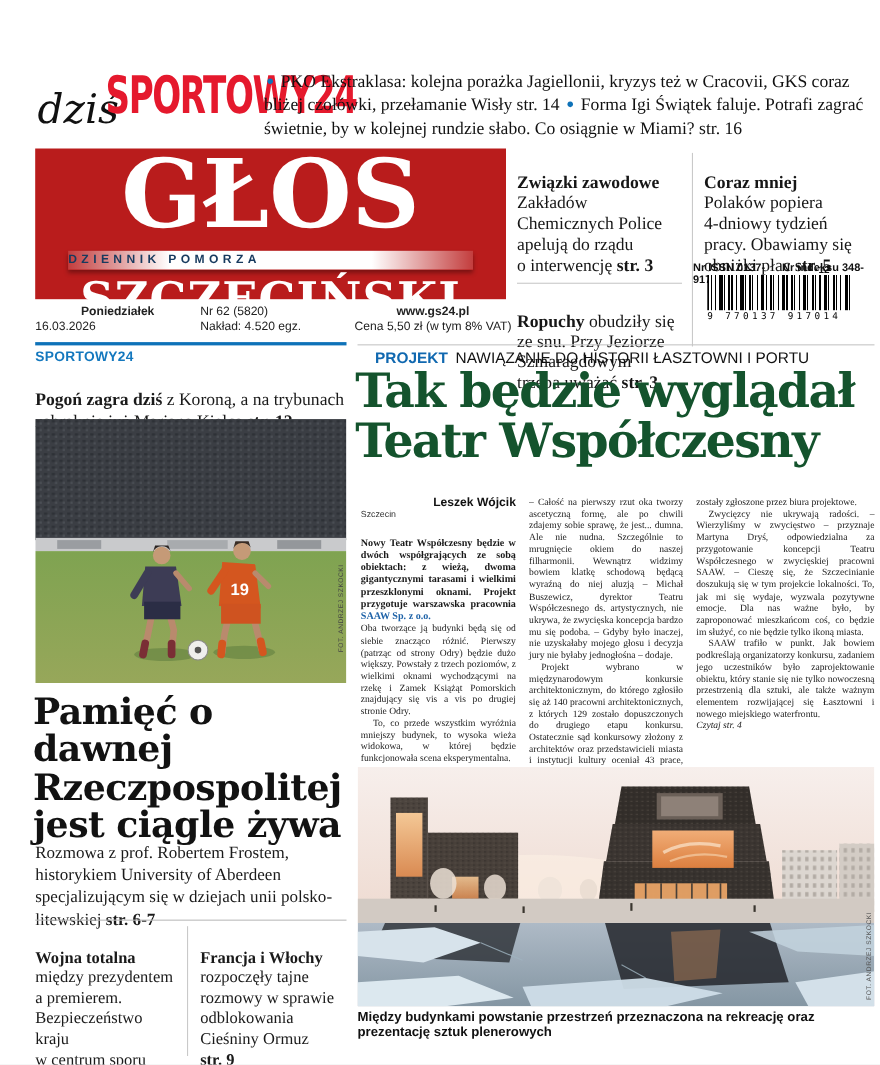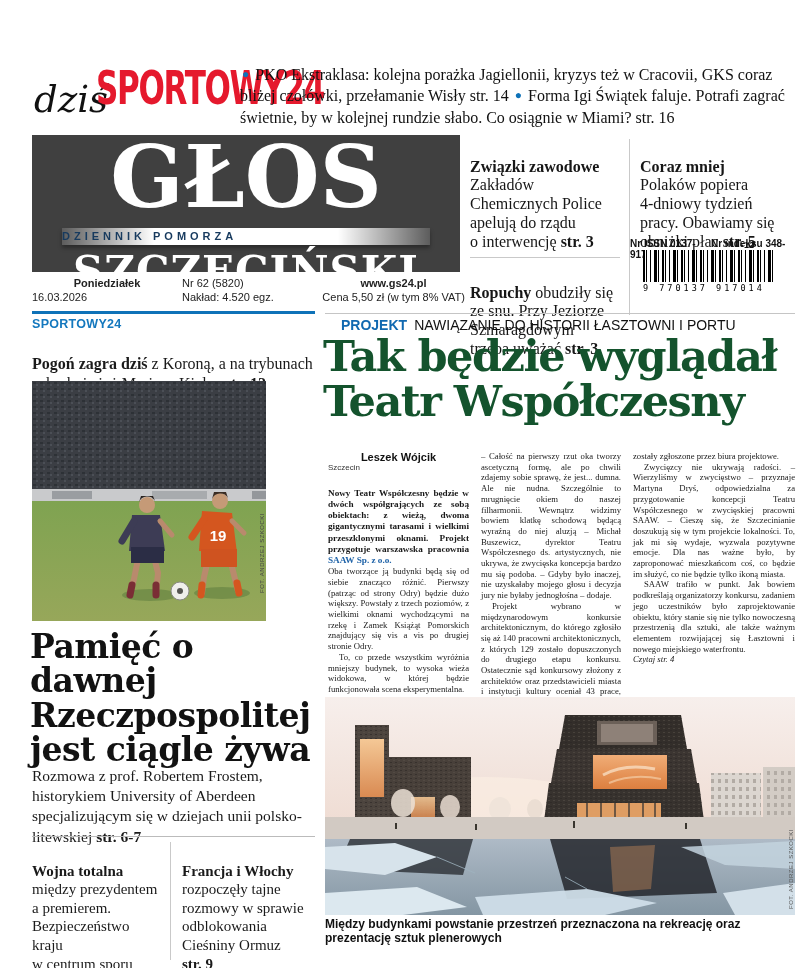--- a/index.html
+++ b/index.html
@@ -9,21 +9,21 @@
 
   
   .dzis{left:34px;top:78px;font-size:37px;font-style:italic;font-family:"DejaVu Serif",serif;color:#111;}
   .sport-logo{left:96px;top:64px;font-family:"DejaVu Sans",sans-serif;font-weight:bold;font-size:47px;
               color:#e5192d;letter-spacing:-2px;transform:scaleX(.66);transform-origin:left top;line-height:1;}
   .banner-text{left:240px;top:64px;width:552px;font-size:16px;line-height:1.33;color:#111;}
   .banner-text b{font-weight:normal;margin-top:23px;}
   .dot{color:#0e72b8;font-size:12px;vertical-align:2px;padding:0 2px;}
 
   
-  .mast{left:32px;top:135px;width:428px;height:137px;background:#404040;}
+  .mast{left:32px;top:135px;width:428px;height:137px;background:#b91c1c;}
   .mast-glos{position:absolute;top:-6px;left:0;width:100%;text-align:center;
              font-family:"DejaVu Serif",serif;font-weight:bold;font-size:86px;line-height:1.12;color:#fff;}
   .mast-band{position:absolute;top:93px;left:30px;right:30px;height:17px;
              background:linear-gradient(90deg,rgba(255,255,255,.15),#fff 25%,#fff 75%,rgba(255,255,255,.15));
              box-shadow:0 3px 4px rgba(0,0,0,.35);
              font-family:"Liberation Sans",sans-serif;font-weight:bold;font-size:11px;letter-spacing:4px;
              color:#173a5e;text-align:left;line-height:17px;}
   .mast-szcz{position:absolute;top:112px;left:0;width:100%;text-align:center;
              font-family:"DejaVu Serif",serif;font-weight:bold;font-size:42px;letter-spacing:1px;color:#fff;}
 
@@ -50,21 +50,21 @@
   
   .blue-rule{left:32px;top:311px;width:283px;height:3px;background:#0e72b8;}
   .gray-rule-r{left:325px;top:313px;width:470px;height:1px;background:#c5c5c5;}
 
   
   .sport-label{left:32px;top:317px;font-family:"Liberation Sans",sans-serif;font-weight:bold;
                font-size:12.5px;color:#1478be;letter-spacing:.3px;}
   .sport-teaser{left:32px;top:334px;width:288px;font-size:16px;line-height:1.25;white-space:pre-line;}
 
   
-  .photo{left:32px;top:381px;width:234px;height:240px;overflow:hidden;}
+  .photo{left:32px;top:381px;width:283px;height:240px;overflow:hidden;}
   .render{left:325px;top:697px;width:470px;height:218px;overflow:hidden;}
   .vcred{position:absolute;right:1px;bottom:28px;writing-mode:vertical-rl;transform:rotate(180deg);
          font-family:"Liberation Sans",sans-serif;font-size:6px;color:#444;letter-spacing:.5px;}
   .vcred2{position:absolute;right:1px;bottom:6px;writing-mode:vertical-rl;transform:rotate(180deg);
          font-family:"Liberation Sans",sans-serif;font-size:6px;color:#555;letter-spacing:.5px;}
 
   
   .left-hl{left:30px;top:630px;width:292px;font-family:"DejaVu Serif",serif;font-weight:bold;
            font-size:33px;line-height:1.04;letter-spacing:-.5px;color:#121212;}
   .left-par{left:32px;top:746px;width:290px;font-size:15.5px;line-height:1.3;white-space:pre-line;}
@@ -74,21 +74,21 @@
   .mini{top:843px;font-size:15px;line-height:1.24;white-space:pre-line;}
   .mini1{left:32px;width:132px;} .mini2{left:182px;width:135px;}
 
   
   .kicker{left:341px;top:317px;font-family:"Liberation Sans",sans-serif;font-size:14px;color:#111;}
   .kicker .klabel{color:#1068b0;font-weight:bold;margin-right:7px;}
   .main-hl{left:323px;top:334px;width:474px;font-family:"DejaVu Serif",serif;font-weight:bold;
            font-size:43px;line-height:1.04;letter-spacing:-1.5px;color:#14532d;}
   .acol{position:absolute;top:451px;font-size:8.7px;line-height:10.7px;text-align:justify;color:#191919;}
   .acol1{left:328px;width:141px;} .acol2{left:481px;width:140px;} .acol3{left:633px;width:162px;}
-  .byline{font-family:"Liberation Sans",sans-serif;font-weight:bold;font-size:11px;line-height:1.1;color:#111;text-align:center;}
+  .byline{font-family:"Liberation Sans",sans-serif;font-weight:bold;font-size:11px;line-height:1.1;color:#111;text-align:right;}
   .bycity{font-family:"Liberation Sans",sans-serif;font-size:8px;color:#333;margin-bottom:14px;text-align:left;}
   .lead{font-weight:bold;font-size:9.2px;line-height:11.2px;margin-bottom:10px;}
   .saaw{color:#1f63a8;}
   .apar{margin:0;} .ind{text-indent:11px;}
   .more{font-style:italic;}
   .caption{left:325px;top:918px;width:470px;font-family:"Liberation Sans",sans-serif;
            font-weight:bold;font-size:12px;line-height:1.15;color:#111;}
 </style>
 </head>
 <body>

